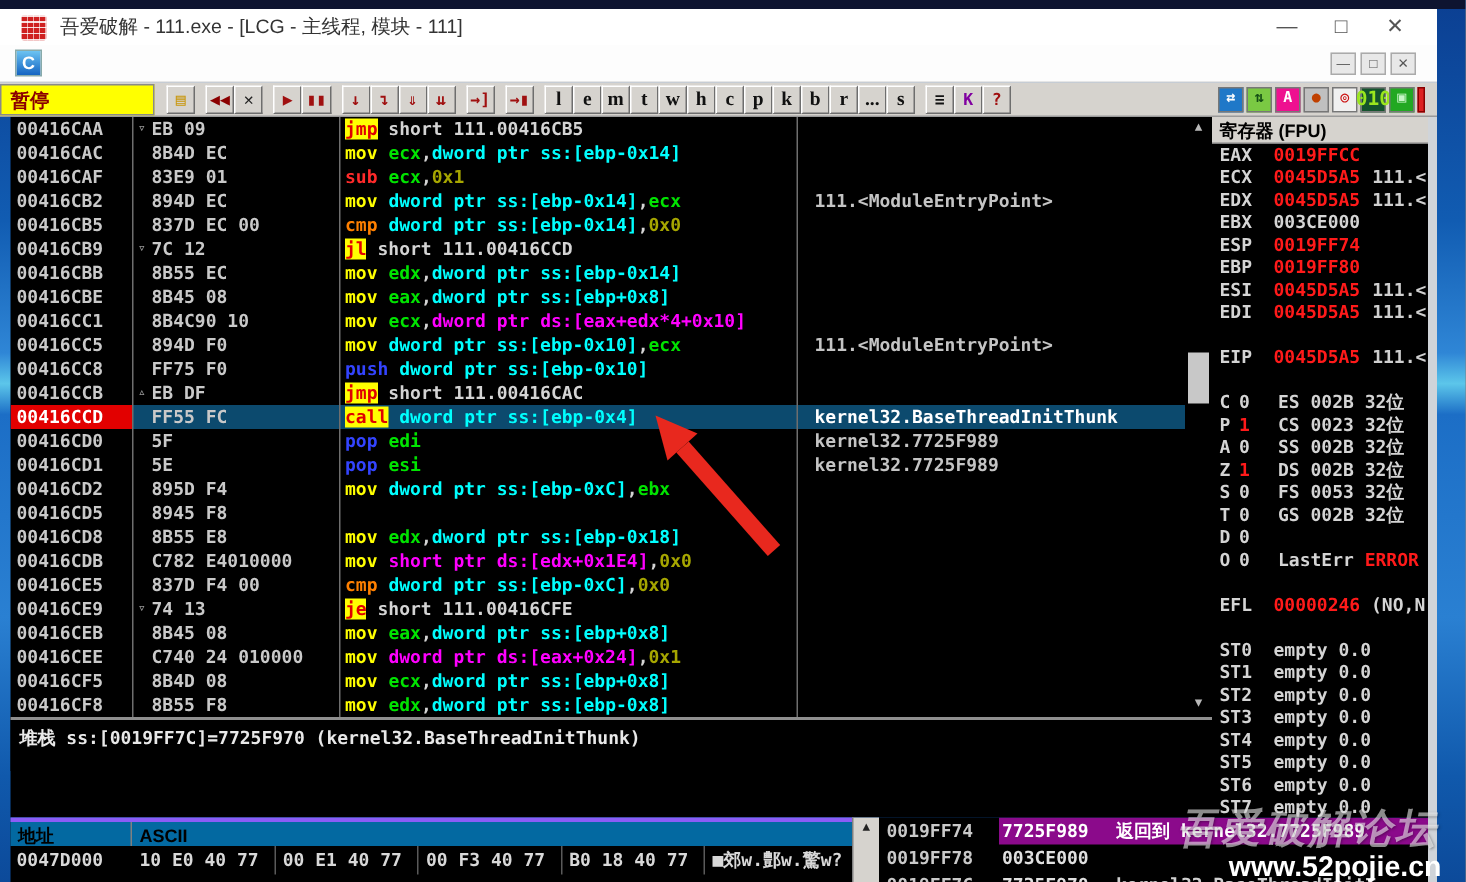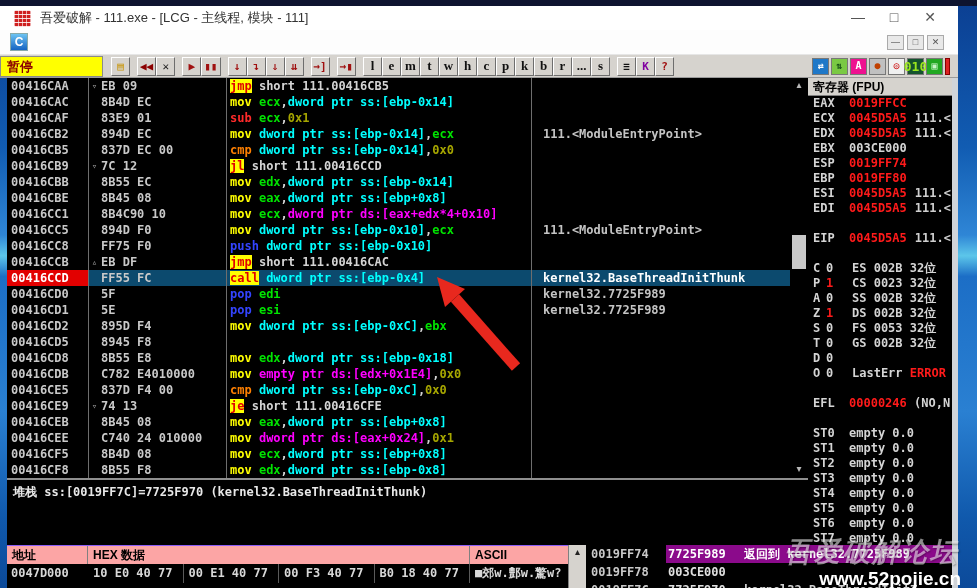--- a/index.html
+++ b/index.html
@@ -77,21 +77,21 @@
   .rc { margin-left:8px; color:#cfcfcf; }
   .rf { display:inline-block; width:13px; }
   .rfv{ display:inline-block; width:26px; }
 
   
   #infopane { position:absolute; left:7px; top:478px; width:801px; height:67px; background:#000; border-top:2px solid #8f8f8f; z-index:4; }
   #info-line { padding:4px 0 0 6px; color:#e8e8e8; font-family:"DejaVu Sans Mono",monospace; font-weight:bold; font-size:12px; white-space:pre; }
 
   
   #dump { position:absolute; left:7px; top:545px; width:561px; height:43px; background:#000; z-index:4; }
-  #dump-header { height:19px; background:#fca5a5; display:flex; font-size:12px; color:#000; line-height:18px; border-top:1px solid #8b5cf6; }
+  #dump-header { height:19px; background:#0369a1; display:flex; font-size:12px; color:#000; line-height:18px; border-top:3px solid #8b5cf6; }
   .dump-h { border-right:1px solid #808080; padding-left:5px; font-weight:bold; font-family:"Liberation Sans",sans-serif; }
   #dh-addr { width:81px; } #dh-hex { width:382px; } #dh-ascii { flex:1; border-right:none; }
   #dump-row { display:flex; height:19px; line-height:19px; font-family:"DejaVu Sans Mono",monospace; font-weight:bold; font-size:12px; color:#d8d8d8; white-space:pre; }
   #dump-addr { width:81px; padding-left:4px; flex:none; }
   .hexg { width:95.5px; padding-left:5px; border-right:1px solid #5a5a5a; flex:none; overflow:hidden; }
   #dump-ascii { flex:1; padding-left:5px; overflow:hidden; }
 
   #dump-scroll { position:absolute; left:568px; top:545px; width:18px; height:43px; background:#d6d3ce; border-left:1px solid #808080; z-index:5; }
   #dump-scroll .scr-arrow { color:#222; }
 
@@ -204,21 +204,21 @@
       <div class="drow"><span class="da">00416CC1</span><span class="dmk"></span><span class="dh">8B4C90 10</span><span class="di"><span class="sy">mov</span><span class="sw"> </span><span class="sg">ecx</span><span class="sw">,</span><span class="sm">dword ptr ds:[eax+edx*4+0x10]</span></span><span class="dc"></span></div>
       <div class="drow"><span class="da">00416CC5</span><span class="dmk"></span><span class="dh">894D F0</span><span class="di"><span class="sy">mov</span><span class="sw"> </span><span class="sc">dword ptr ss:[ebp-0x10]</span><span class="sw">,</span><span class="sg">ecx</span></span><span class="dc">111.&lt;ModuleEntryPoint&gt;</span></div>
       <div class="drow"><span class="da">00416CC8</span><span class="dmk"></span><span class="dh">FF75 F0</span><span class="di"><span class="sb">push</span><span class="sw"> </span><span class="sc">dword ptr ss:[ebp-0x10]</span></span><span class="dc"></span></div>
       <div class="drow"><span class="da">00416CCB</span><span class="dmk">▵</span><span class="dh">EB DF</span><span class="di"><span class="sjy">jmp</span><span class="sw"> short 111.00416CAC</span></span><span class="dc"></span></div>
       <div class="drow sel"><span class="da sel-addr">00416CCD</span><span class="dmk"></span><span class="dh">FF55 FC</span><span class="di"><span class="sjy">call</span><span class="sw"> </span><span class="sc">dword ptr ss:[ebp-0x4]</span></span><span class="dc">kernel32.BaseThreadInitThunk</span></div>
       <div class="drow"><span class="da">00416CD0</span><span class="dmk"></span><span class="dh">5F</span><span class="di"><span class="sb">pop</span><span class="sw"> </span><span class="sg">edi</span></span><span class="dc">kernel32.7725F989</span></div>
       <div class="drow"><span class="da">00416CD1</span><span class="dmk"></span><span class="dh">5E</span><span class="di"><span class="sb">pop</span><span class="sw"> </span><span class="sg">esi</span></span><span class="dc">kernel32.7725F989</span></div>
       <div class="drow"><span class="da">00416CD2</span><span class="dmk"></span><span class="dh">895D F4</span><span class="di"><span class="sy">mov</span><span class="sw"> </span><span class="sc">dword ptr ss:[ebp-0xC]</span><span class="sw">,</span><span class="sg">ebx</span></span><span class="dc"></span></div>
       <div class="drow"><span class="da">00416CD5</span><span class="dmk"></span><span class="dh">8945 F8</span><span class="dc"></span></div>
       <div class="drow"><span class="da">00416CD8</span><span class="dmk"></span><span class="dh">8B55 E8</span><span class="di"><span class="sy">mov</span><span class="sw"> </span><span class="sg">edx</span><span class="sw">,</span><span class="sc">dword ptr ss:[ebp-0x18]</span></span><span class="dc"></span></div>
-      <div class="drow"><span class="da">00416CDB</span><span class="dmk"></span><span class="dh">C782 E4010000</span><span class="di"><span class="sy">mov</span><span class="sw"> </span><span class="sm">empty ptr ds:[edx+0x1E4]</span><span class="sw">,</span><span class="si">0x0</span></span><span class="dc"></span></div>
+      <div class="drow"><span class="da">00416CDB</span><span class="dmk"></span><span class="dh">C782 E4010000</span><span class="di"><span class="sy">mov</span><span class="sw"> </span><span class="sm">short ptr ds:[edx+0x1E4]</span><span class="sw">,</span><span class="si">0x0</span></span><span class="dc"></span></div>
       <div class="drow"><span class="da">00416CE5</span><span class="dmk"></span><span class="dh">837D F4 00</span><span class="di"><span class="so">cmp</span><span class="sw"> </span><span class="sc">dword ptr ss:[ebp-0xC]</span><span class="sw">,</span><span class="si">0x0</span></span><span class="dc"></span></div>
       <div class="drow"><span class="da">00416CE9</span><span class="dmk">▿</span><span class="dh">74 13</span><span class="di"><span class="sjy">je</span><span class="sw"> short 111.00416CFE</span></span><span class="dc"></span></div>
       <div class="drow"><span class="da">00416CEB</span><span class="dmk"></span><span class="dh">8B45 08</span><span class="di"><span class="sy">mov</span><span class="sw"> </span><span class="sg">eax</span><span class="sw">,</span><span class="sc">dword ptr ss:[ebp+0x8]</span></span><span class="dc"></span></div>
       <div class="drow"><span class="da">00416CEE</span><span class="dmk"></span><span class="dh">C740 24 010000</span><span class="di"><span class="sy">mov</span><span class="sw"> </span><span class="sm">dword ptr ds:[eax+0x24]</span><span class="sw">,</span><span class="si">0x1</span></span><span class="dc"></span></div>
       <div class="drow"><span class="da">00416CF5</span><span class="dmk"></span><span class="dh">8B4D 08</span><span class="di"><span class="sy">mov</span><span class="sw"> </span><span class="sg">ecx</span><span class="sw">,</span><span class="sc">dword ptr ss:[ebp+0x8]</span></span><span class="dc"></span></div>
       <div class="drow"><span class="da">00416CF8</span><span class="dmk"></span><span class="dh">8B55 F8</span><span class="di"><span class="sy">mov</span><span class="sw"> </span><span class="sg">edx</span><span class="sw">,</span><span class="sc">dword ptr ss:[ebp-0x8]</span></span><span class="dc"></span></div>
     </div>
   <div class="vsep" style="left:81px"></div>
   <div class="vsep" style="left:219px"></div>
   <div class="vsep" style="left:524px"></div>
@@ -266,21 +266,20 @@
     </div>
 </div>
 
 <div id="infopane">
   <div id="info-line">堆栈 ss:[0019FF7C]=7725F970 (kernel32.BaseThreadInitThunk)</div>
 </div>
 
 <div id="dump">
   <div id="dump-header">
     <div class="dump-h" id="dh-addr">地址</div>
-    <div class="dump-h" id="dh-hex">HEX 数据</div>
     <div class="dump-h" id="dh-ascii">ASCII</div>
   </div>
   <div id="dump-row">
     <span id="dump-addr">0047D000</span>
     <span id="dump-hex-groups" style="display:flex"><span class="hexg">10 E0 40 77</span><span class="hexg">00 E1 40 77</span><span class="hexg">00 F3 40 77</span><span class="hexg">B0 18 40 77</span></span>
     <span id="dump-ascii">■郊w.鄷w.驚w?</span>
   </div>
 </div>
 
 <div id="dump-scroll">

